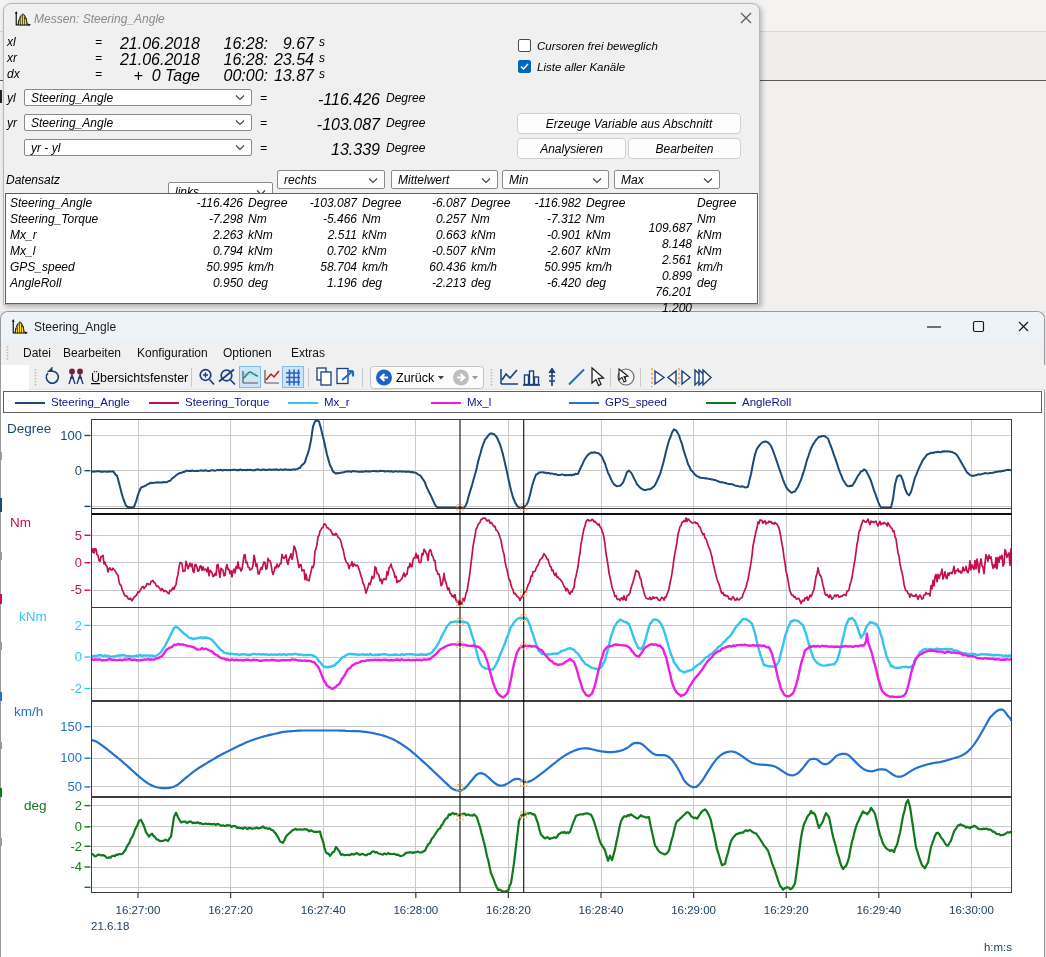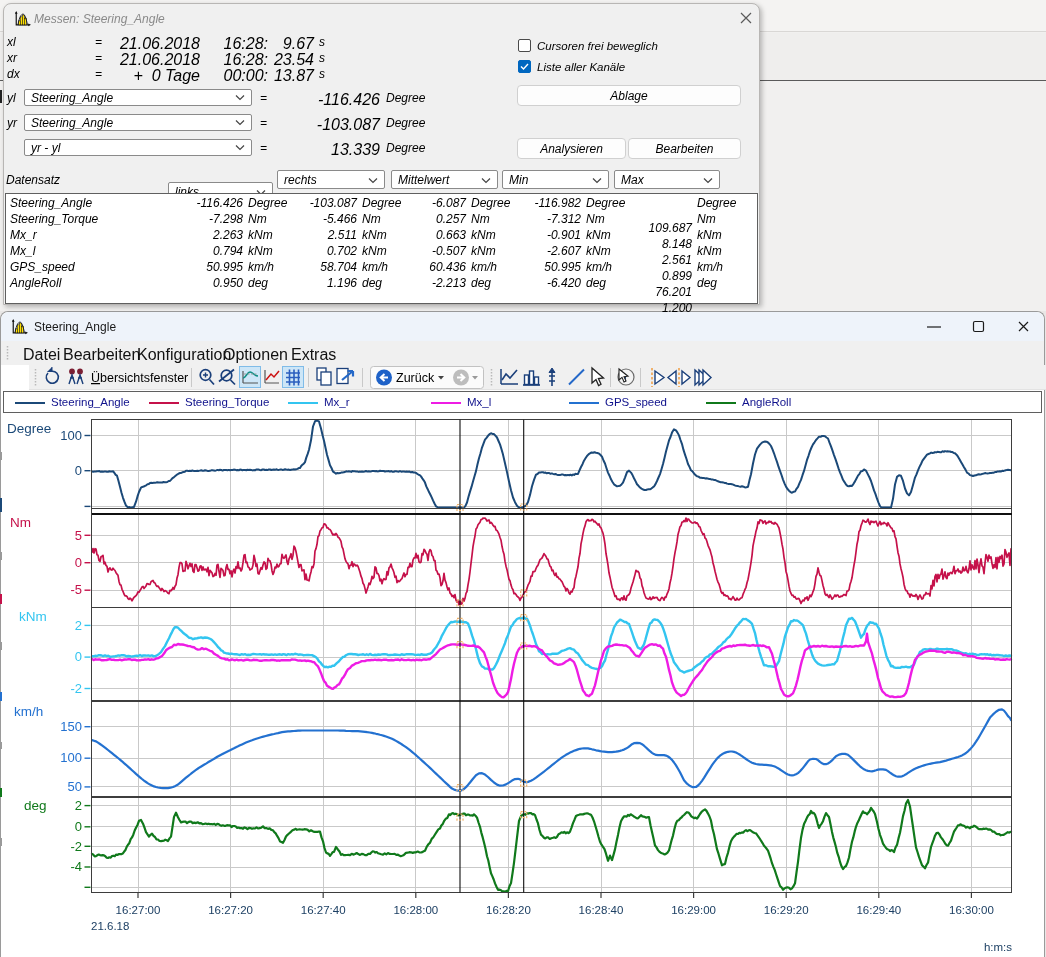--- a/index.html
+++ b/index.html
@@ -12,21 +12,21 @@
 #bgwin .strip1 { left:0; top:0; width:1046px; height:32px; background:#f4f3f2; border-bottom:1px solid #d9d7d5; }
 #bgwin .strip2 { left:0; top:33px; width:1046px; height:47px; background:#efeeed; }
 #bgwin .dline  { left:0; top:80px; width:1046px; height:1px; background:#5a5a5a; }
 
 
 #plotwin { left:0; top:311px; width:1045px; height:646px; background:#ffffff;
   border:1px solid #9a9a9a; border-bottom:none; border-radius:8px 8px 0 0; }
 #titlebar { left:0; top:0; width:1043px; height:29px; background:#eef3fa; border-radius:8px 8px 0 0; }
 #titlebar .ttext { left:33px; top:8px; font-size:12px; color:#1a1a1a; }
 #menubar { left:0; top:29px; width:1043px; height:24px; background:#f0f0f0; }
-.menuitem { top:5px; font-size:16px; color:#111; }
+.menuitem { top:5px; font-size:12px; color:#111; }
 #toolbar { left:0; top:53px; width:1043px; height:25px; background:#f0f0f0; border-bottom:1px solid #e3e3e3;margin-left:28px; }
 #legend { left:2px; top:79px; width:1039px; height:22px; background:#fff; border:1px solid #5f5f5f; }
 .leg-line { top:10px; height:2px; }
 .leg-text { top:4px; font-size:11.5px; color:#10128c; }
 
 
 #dialog { left:3px; top:3px; width:757px; height:302px; background:#f0f0f0;
   border:1px solid #b8b6b4; border-radius:8px 8px 0 0;
   box-shadow: 2px 2px 5px rgba(0,0,0,0.25); font-size:12px; color:#000;font-style:italic; }
 #dialog .dtitle { left:30px; top:8px; color:#8a8a8a; font-size:12px; }
@@ -427,21 +427,21 @@
 
   <div class="abs" style="left:514px;top:35px;width:13px;height:13px;background:#fff;border:1px solid #4a4a4a;border-radius:2px"></div>
   <div class="lbl" style="left:533px;top:36px;font-size:11.5px">Cursoren frei beweglich</div>
   <div class="abs" style="left:514px;top:56px;width:13px;height:13px;background:#0067c0;border:1px solid #0067c0;border-radius:2px">
     <svg width="11" height="11" viewBox="0 0 11 11" style="position:absolute;left:0;top:0">
         <path d="M2 5.5 L4.5 8 L9 3" stroke="#fff" stroke-width="1.4" fill="none"></path>
       </svg>
   </div>
   <div class="lbl" style="left:533px;top:57px;font-size:11.5px">Liste aller Kanäle</div>
 
-  <div class="btn" style="left:513px;top:81px;width:224px;height:21px;line-height:20px">Ablage</div>
+  <div class="btn" style="left:513px;top:109px;width:224px;height:21px;line-height:20px">Erzeuge Variable aus Abschnitt</div>
   <div class="btn" style="left:513px;top:134px;width:109px;height:21px;line-height:20px">Analysieren</div>
   <div class="btn" style="left:624px;top:134px;width:113px;height:21px;line-height:20px">Bearbeiten</div>
 
   <div class="lbl" style="left:2px;top:169px">Datensatz</div>
   <div class="combo" style="left:164px;top:178px;width:105px;height:28px">
       <span class="txt" style="top:2px">links</span>
     <svg class="chev" style="top:6px" width="10" height="7" viewBox="0 0 10 7">
         <path d="M1 1.5 L5 5.5 L9 1.5" stroke="#444" stroke-width="1.2" fill="none"></path>
       </svg>
     </div>

